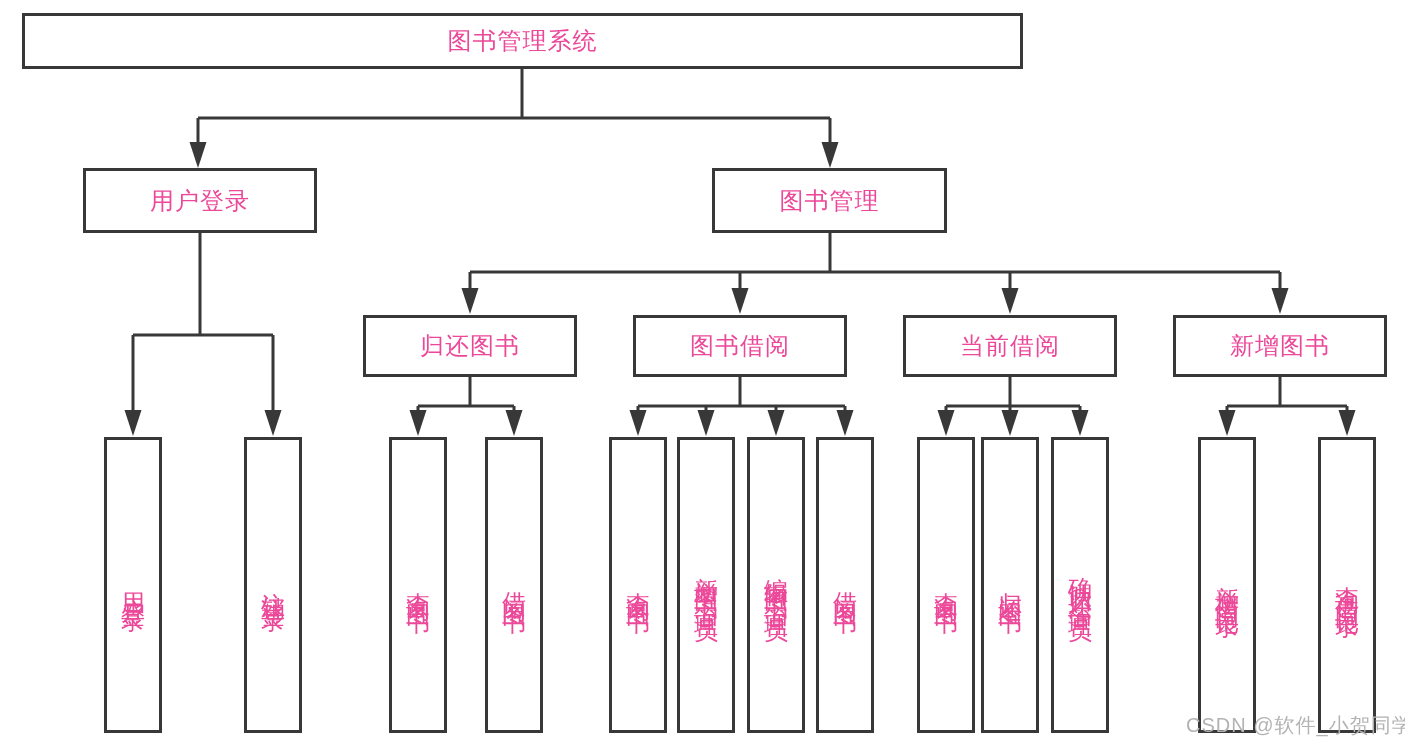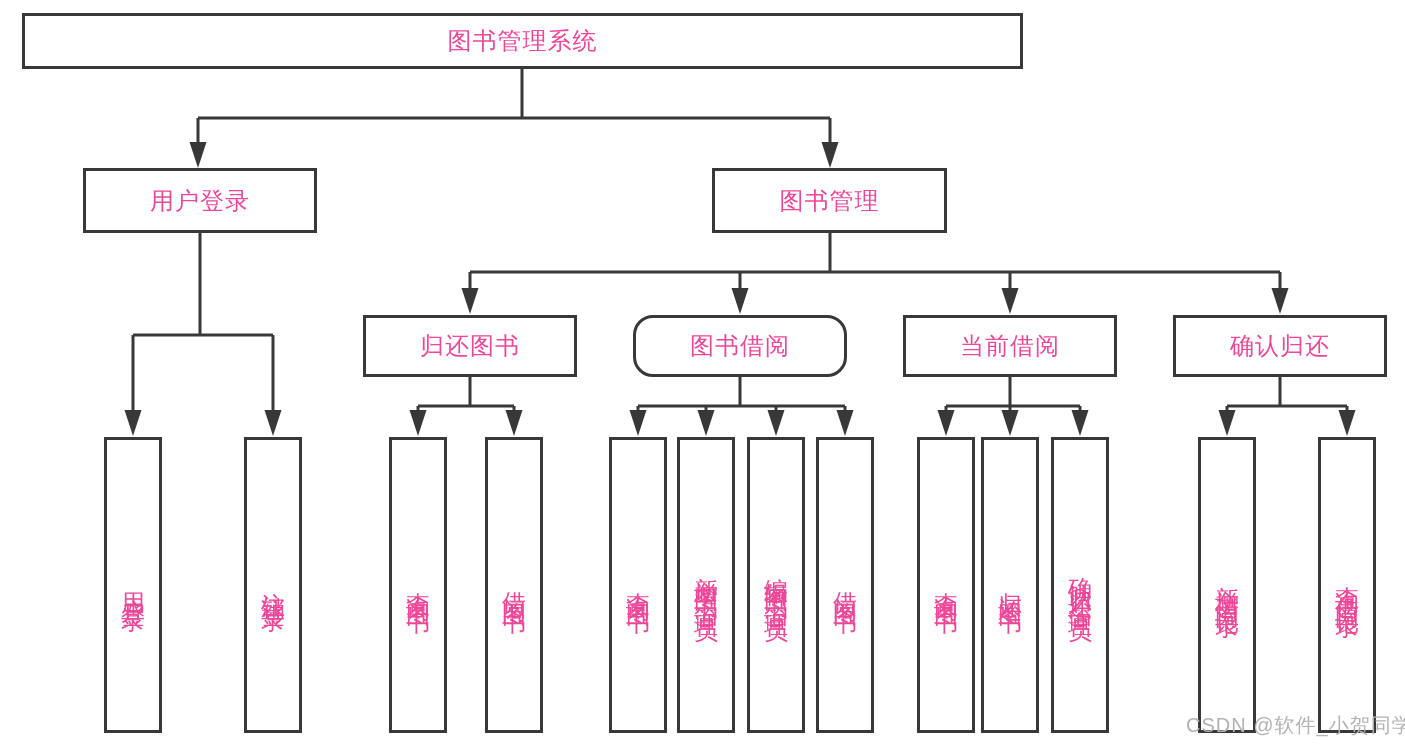--- a/index.html
+++ b/index.html
@@ -106,28 +106,28 @@
   <div class="node hbox" style="left:83px; top:168px; width:234px; height:65px;">
     <span class="lbl">用户登录</span>
   </div>
   <div class="node hbox" style="left:712px; top:168px; width:235px; height:65px;">
     <span class="lbl">图书管理</span>
   </div>
 
   <div class="node hbox" style="left:363px; top:315px; width:214px; height:62px;">
     <span class="lbl">归还图书</span>
   </div>
-  <div class="node hbox" style="left:633px; top:315px; width:214px; height:62px;border-radius:20px;">
+  <div class="node hbox" style="left:633px; top:315px; width:214px; height:62px;">
     <span class="lbl">图书借阅</span>
   </div>
   <div class="node hbox" style="left:903px; top:315px; width:214px; height:62px;text-align:center;">
     <span class="lbl">当前借阅</span>
   </div>
   <div class="node hbox" style="left:1173px; top:315px; width:214px; height:62px;">
-    <span class="lbl">确认归还</span>
+    <span class="lbl">新增图书</span>
   </div>
 
   <div class="node vbox" style="left:104px; top:437px; width:58px; height:296px;">
     <span class="lbl">用户登录</span>
   </div>
   <div class="node vbox" style="left:244px; top:437px; width:58px; height:296px;">
     <span class="lbl">注销登录</span>
   </div>
 
   <div class="node vbox" style="left:389px; top:437px; width:58px; height:296px;">

